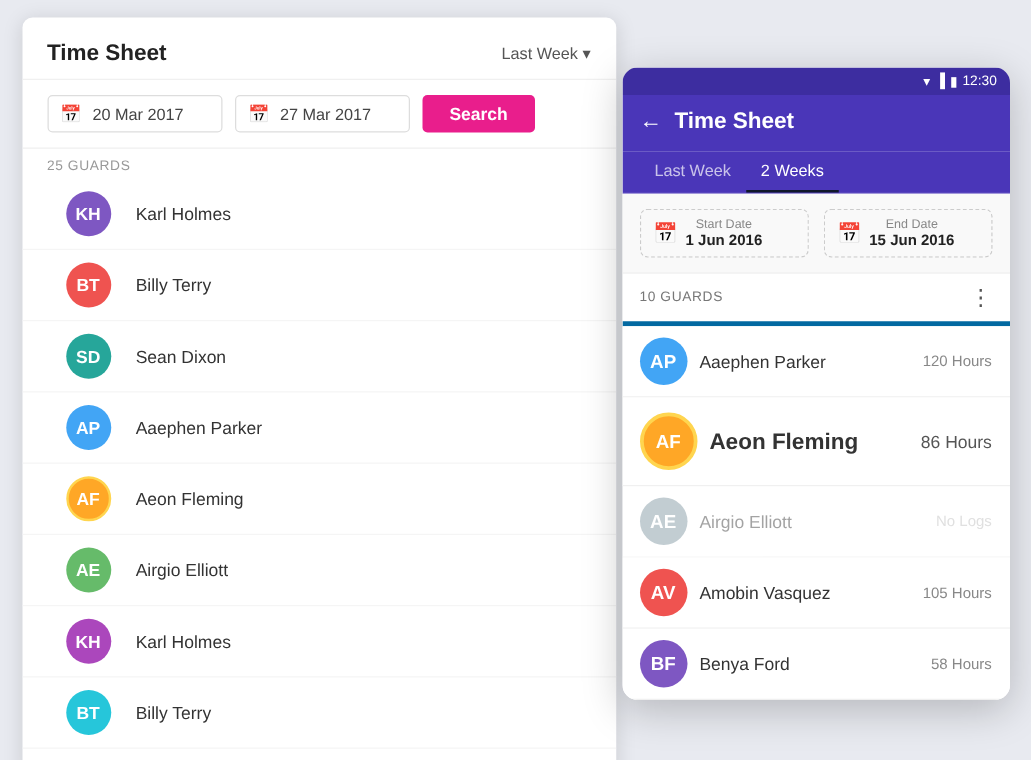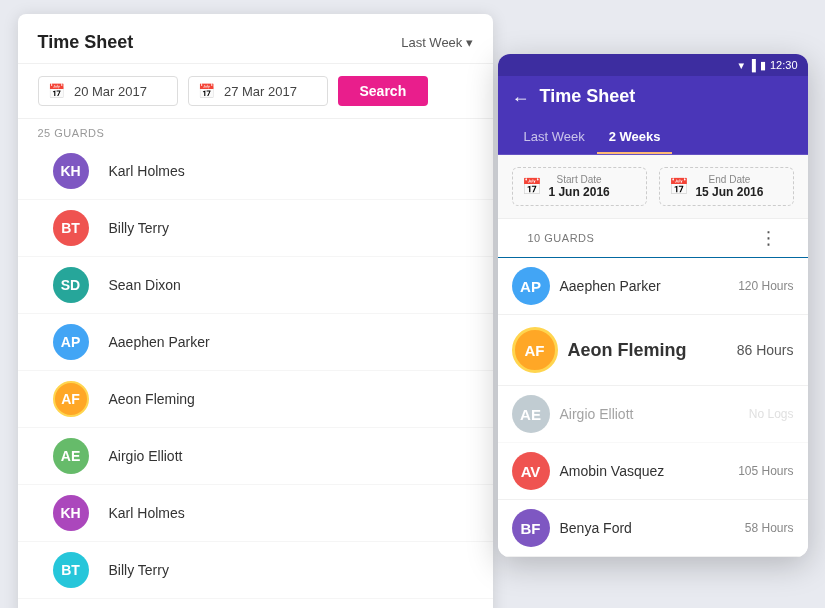--- a/index.html
+++ b/index.html
@@ -182,22 +182,22 @@
     .mobile-tab {
       color: rgba(255,255,255,0.7);
       font-size: 13px;
       padding: 8px 12px;
       cursor: pointer;
       border-bottom: 2px solid transparent;
     }
 
     .mobile-tab.active {
       color: #fff;
-      border-bottom: 2px solid #fdba74;
-      font-weight: 700;
+      border-bottom: 2px solid #0f172a;
+      font-weight: 400;
     }
 
     .mobile-dates {
       display: flex;
       gap: 12px;
       padding: 12px 14px;
       background: #f9f9f9;
       border-bottom: 1px solid #eee;
     }
 
@@ -222,22 +222,22 @@
       font-size: 12px;
       font-weight: 600;
       color: #222;
       display: block;
     }
 
     .mobile-guards-header {
       display: flex;
       justify-content: space-between;
       align-items: center;
-      padding: 8px 30px;
-      border-bottom: 1px solid #0369a1;
+      padding: 8px 14px;
+      border-bottom: 4px solid #0369a1;
       background: #fff;
     }
 
     .mobile-guards-count {
       font-size: 11px;
       color: #777;
       text-transform: uppercase;
       letter-spacing: 0.5px;
     }
 

